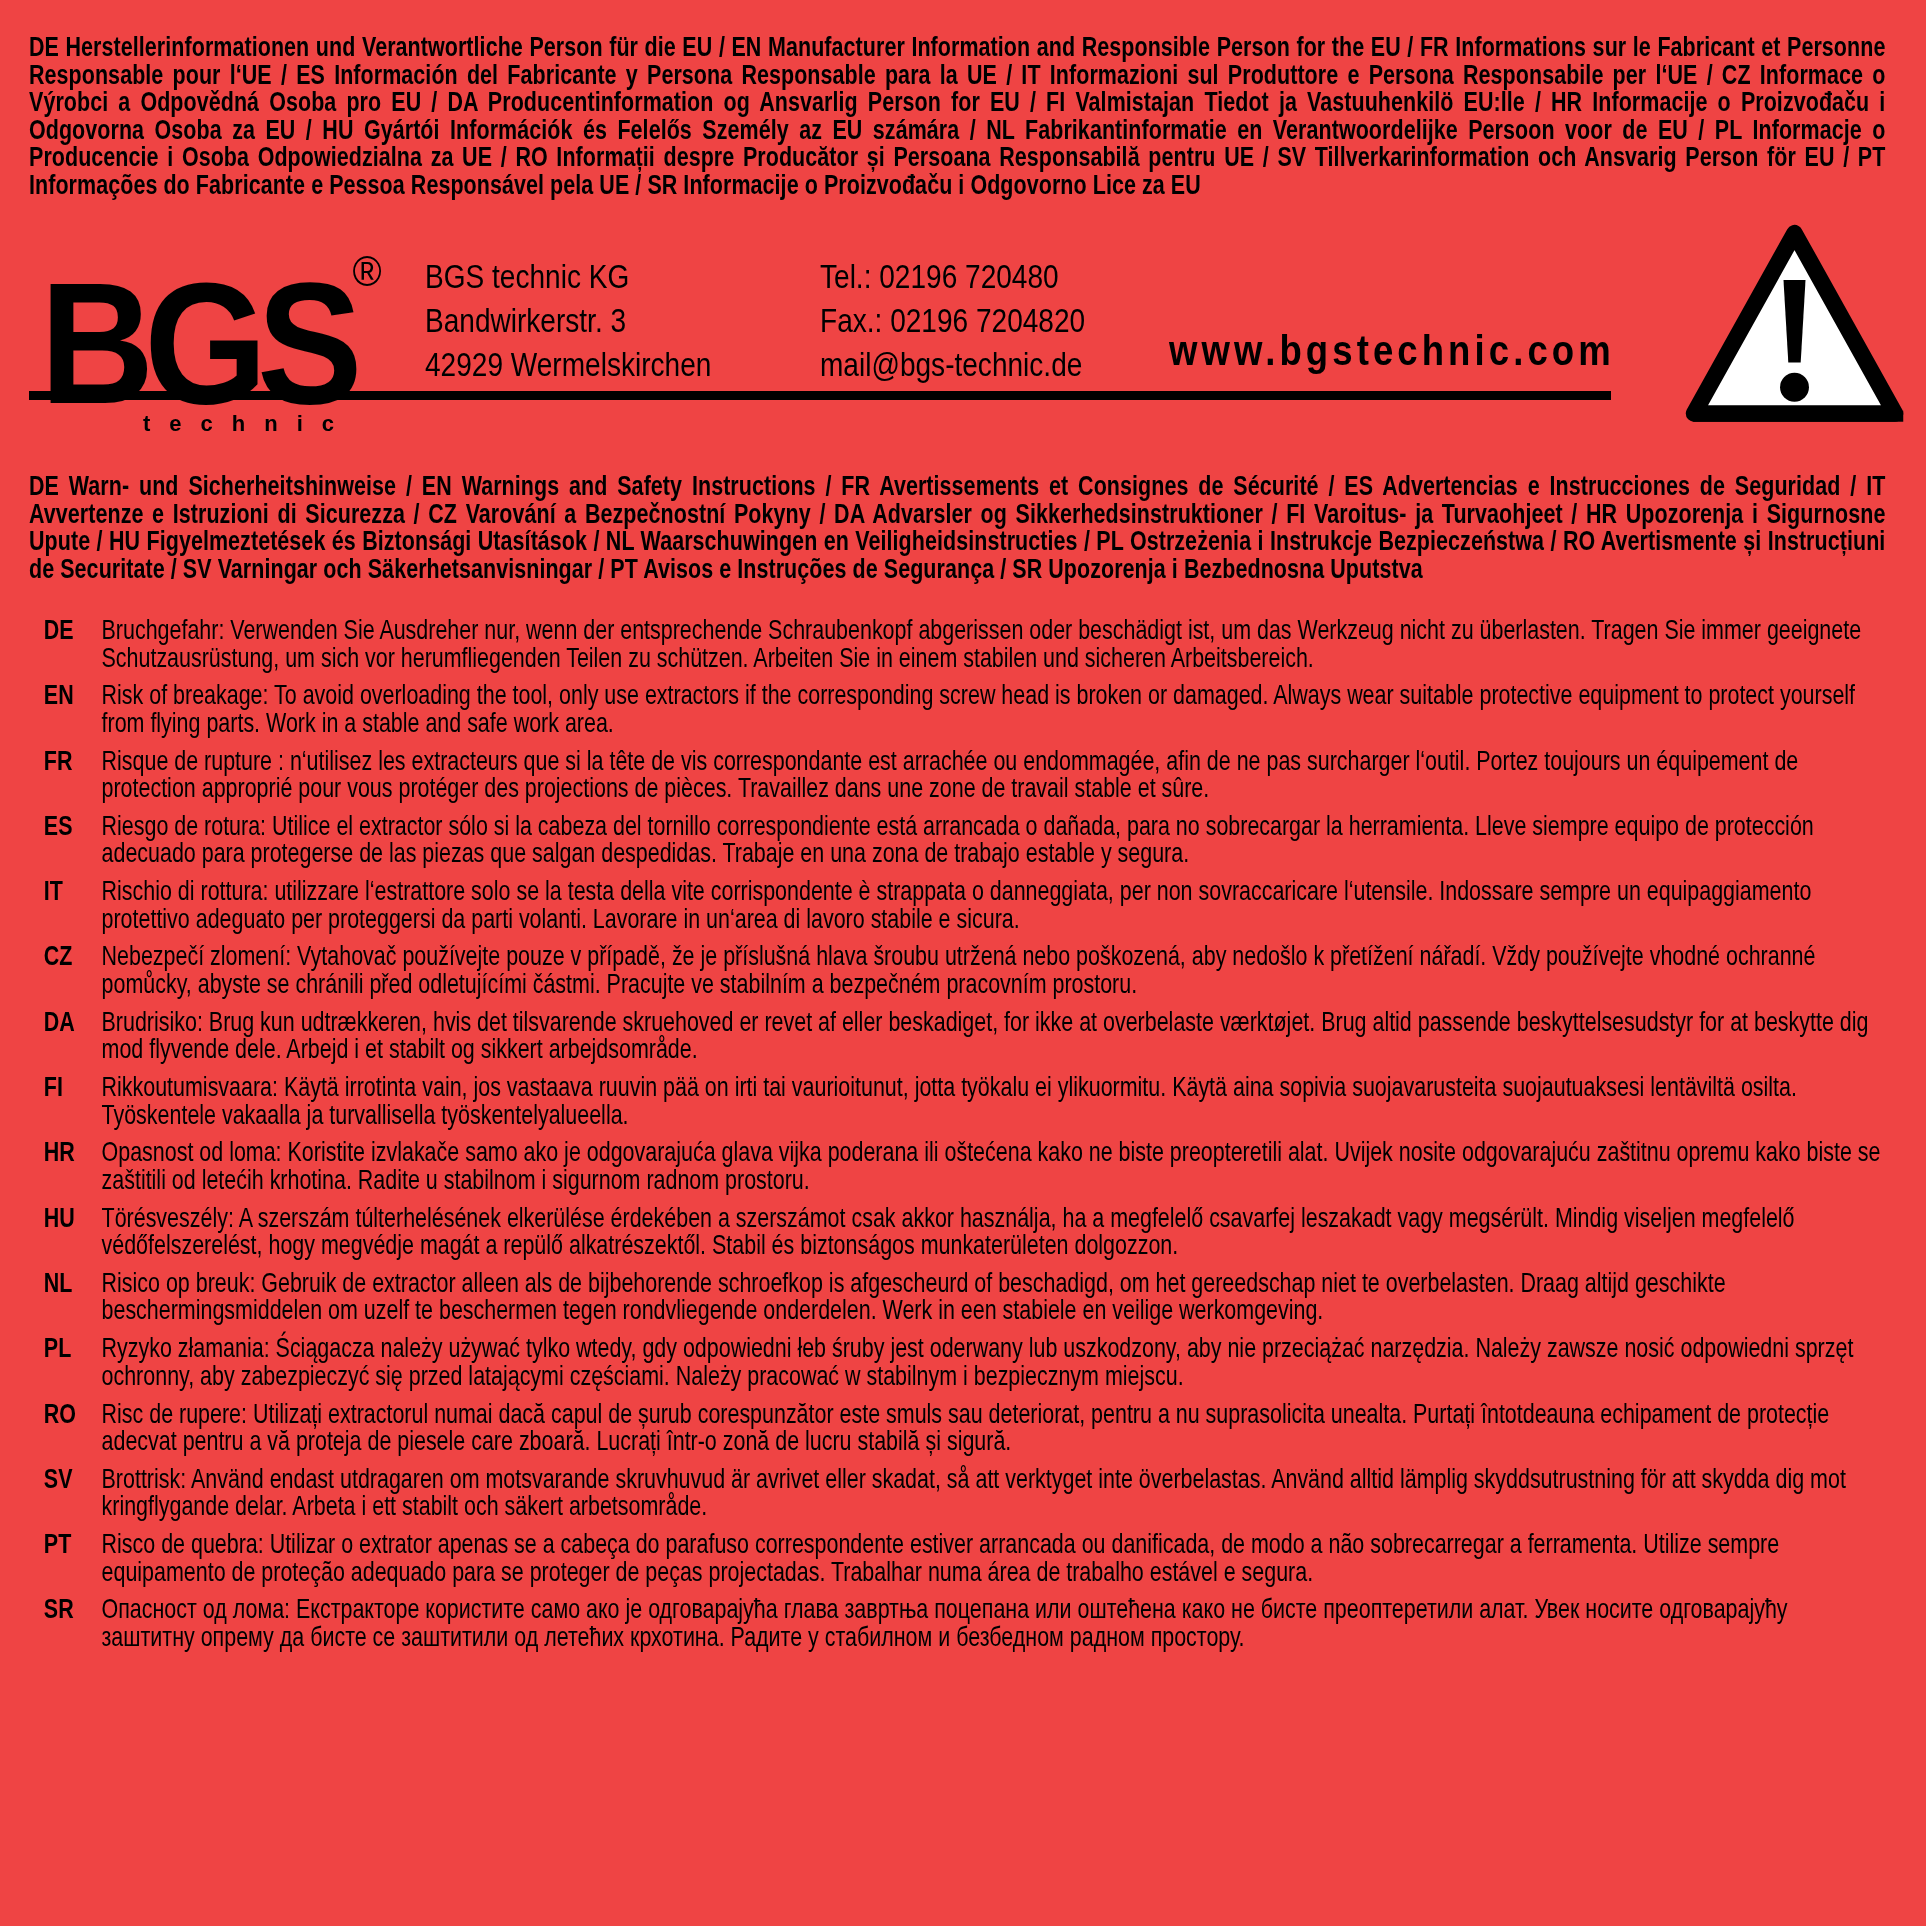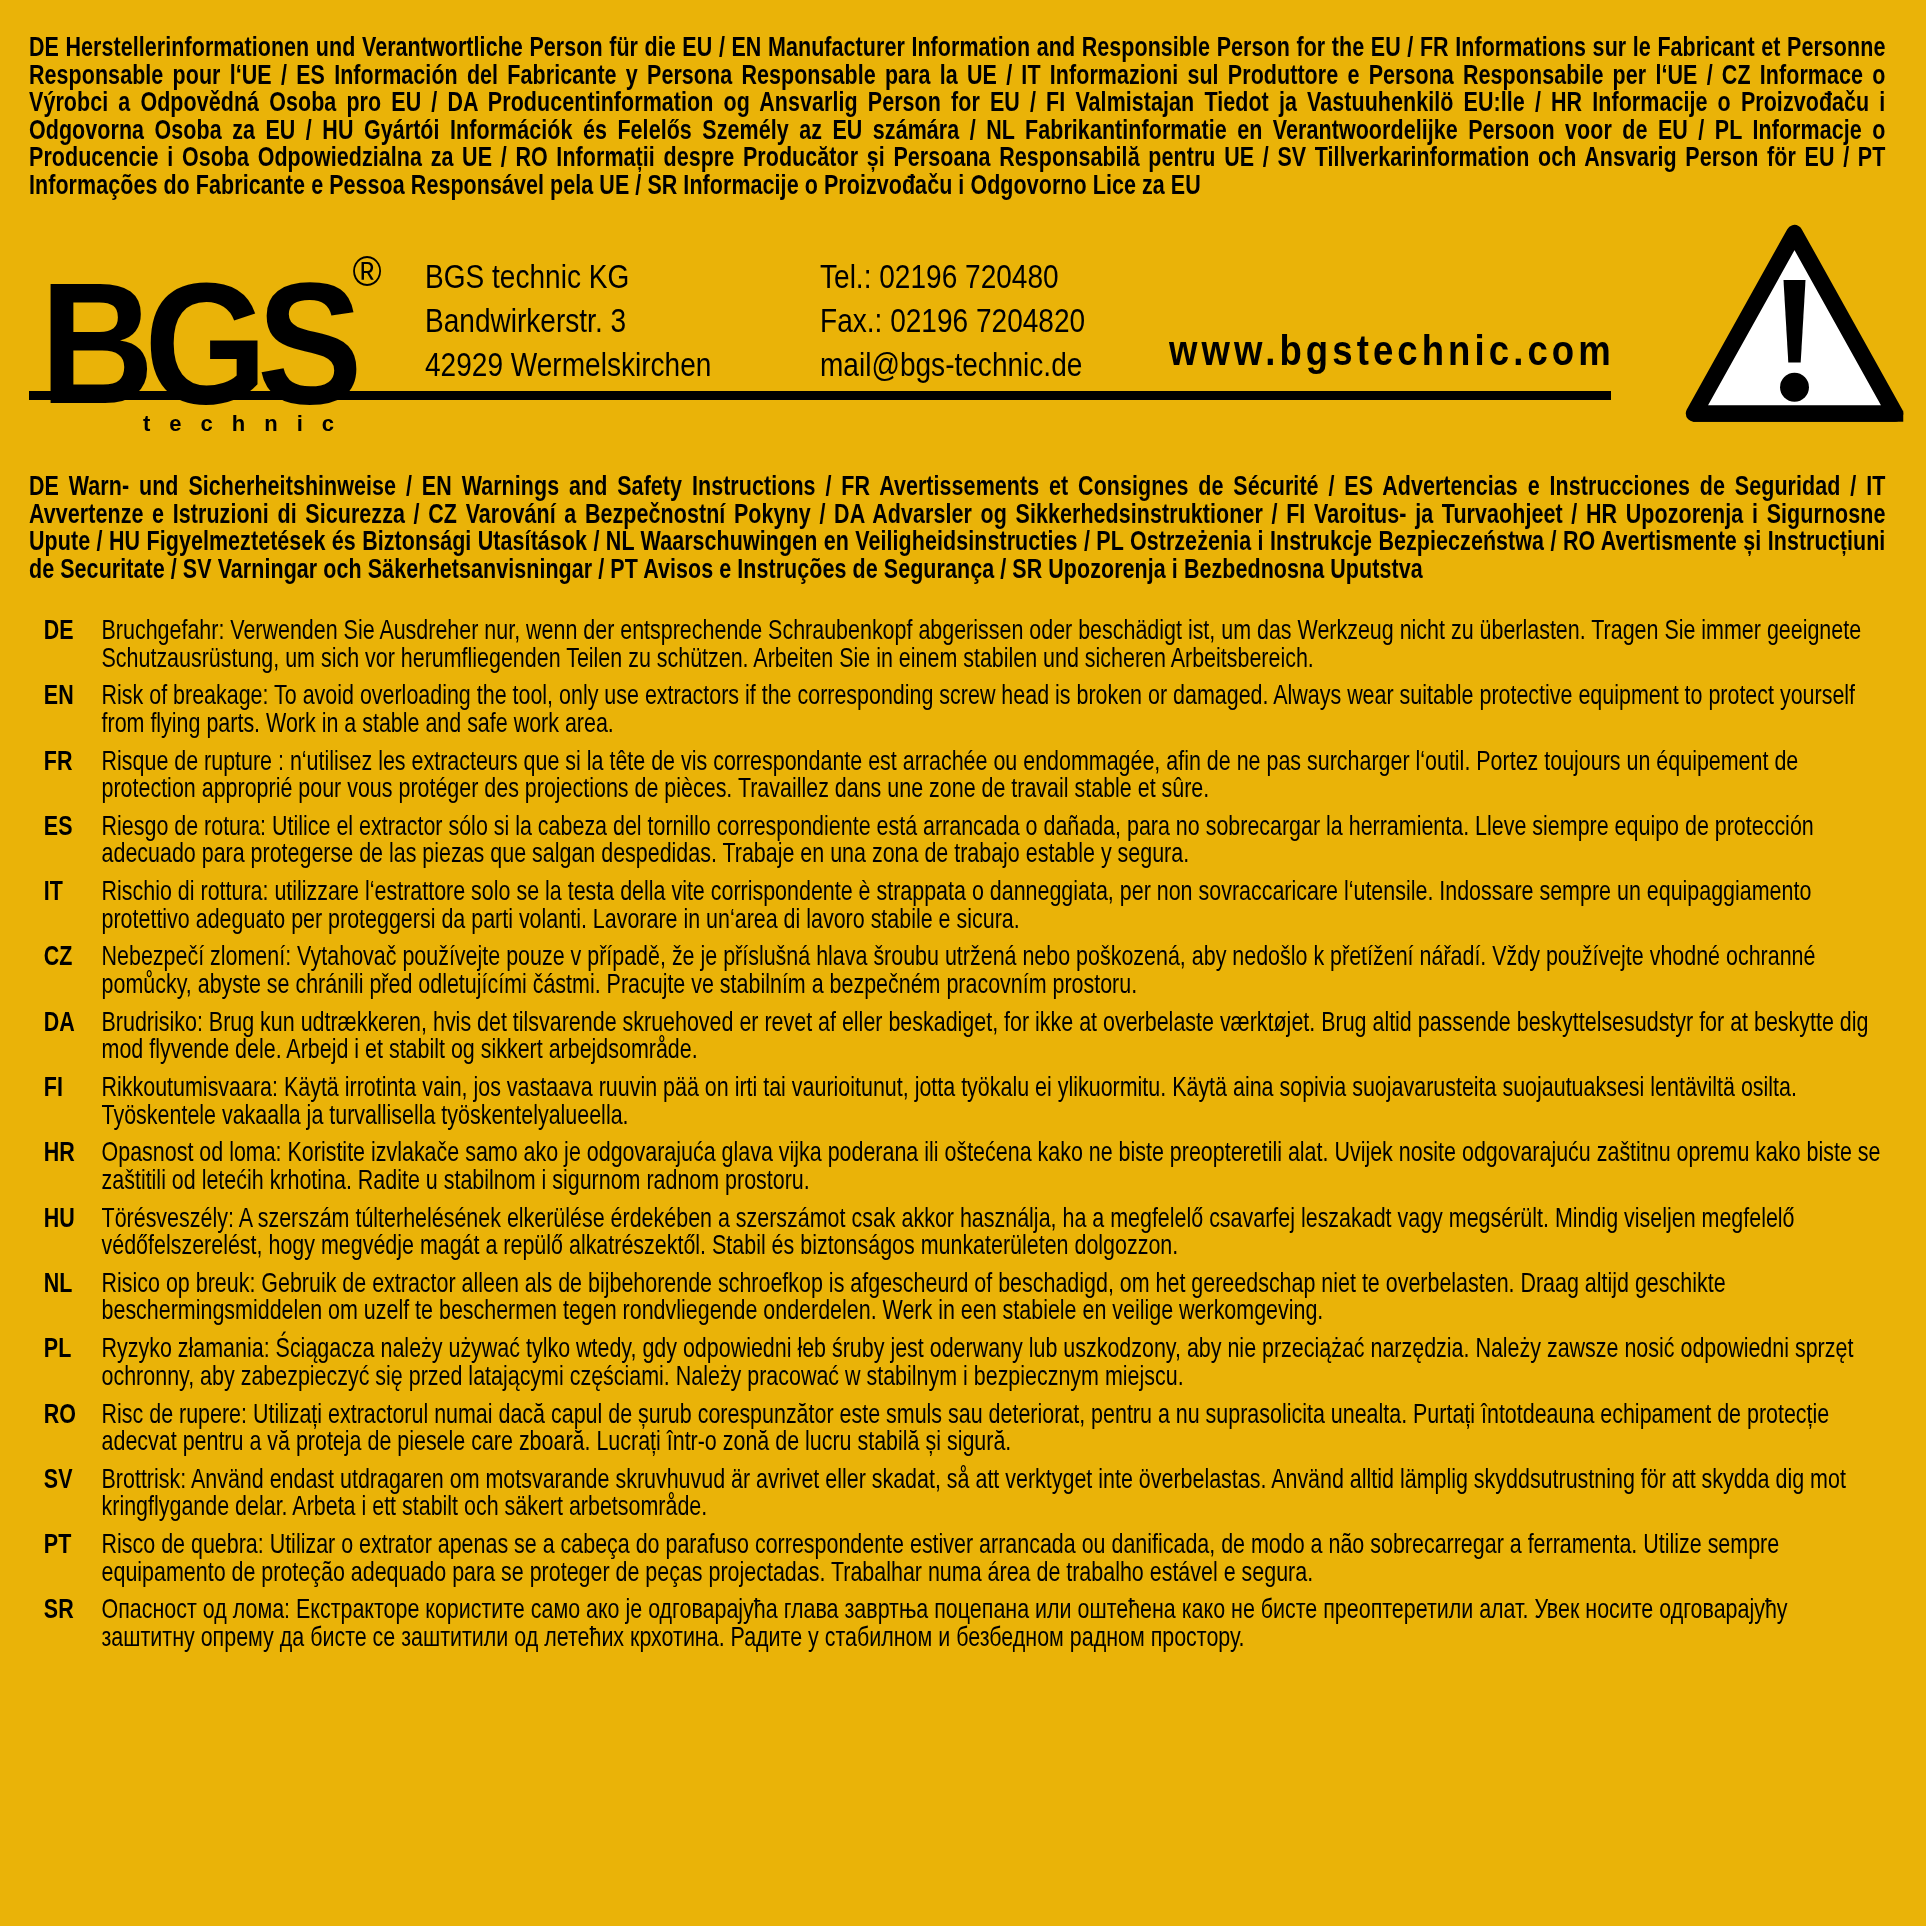--- a/index.html
+++ b/index.html
@@ -1,17 +1,17 @@
 <!DOCTYPE html>
 <html style="font-size:11px"><head>
 <meta charset="utf-8">
 <style>
   html,body{margin:0;padding:0;background:#ffffff;}
   .page{
-    position:relative;width:1926px;height:1926px;background:#eab308;color:#000000;
+    position:relative;width:1926px;height:1926px;background:#ef4444;color:#000000;
     font-family:"Liberation Sans",sans-serif;overflow:hidden;
   }
   
   .cond{transform:scaleX(0.78);transform-origin:0 0;}
   .cond85{transform:scaleX(0.85);transform-origin:0 0;}
 
   .hdr{
     position:absolute;left:29px;top:33px;width:2380px;margin:0;
     font-weight:bold;font-size:27.5px;line-height:27.5px;text-align:justify;
     letter-spacing:0.1px;

